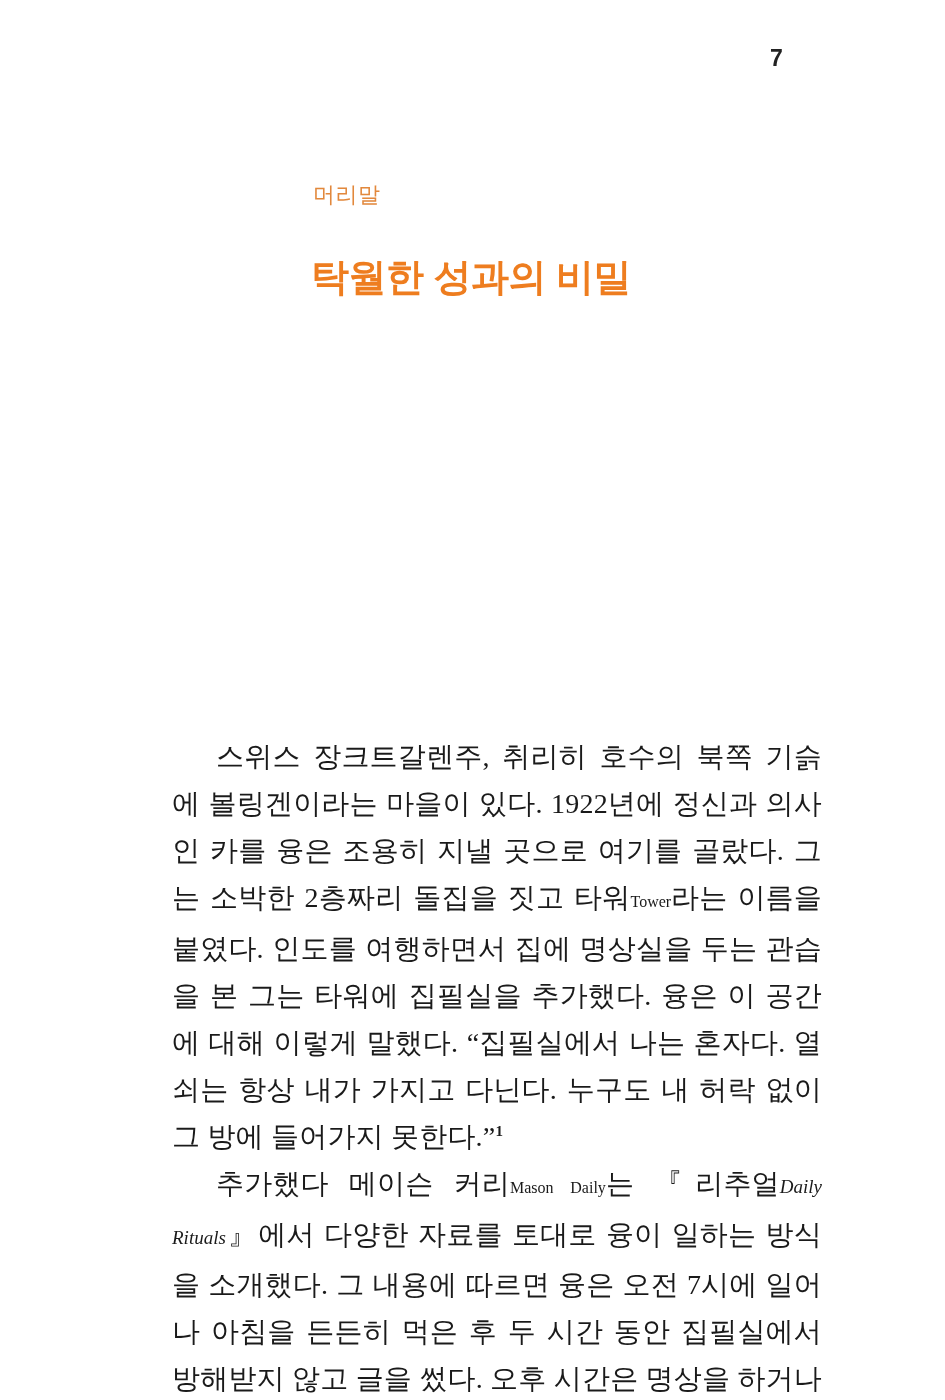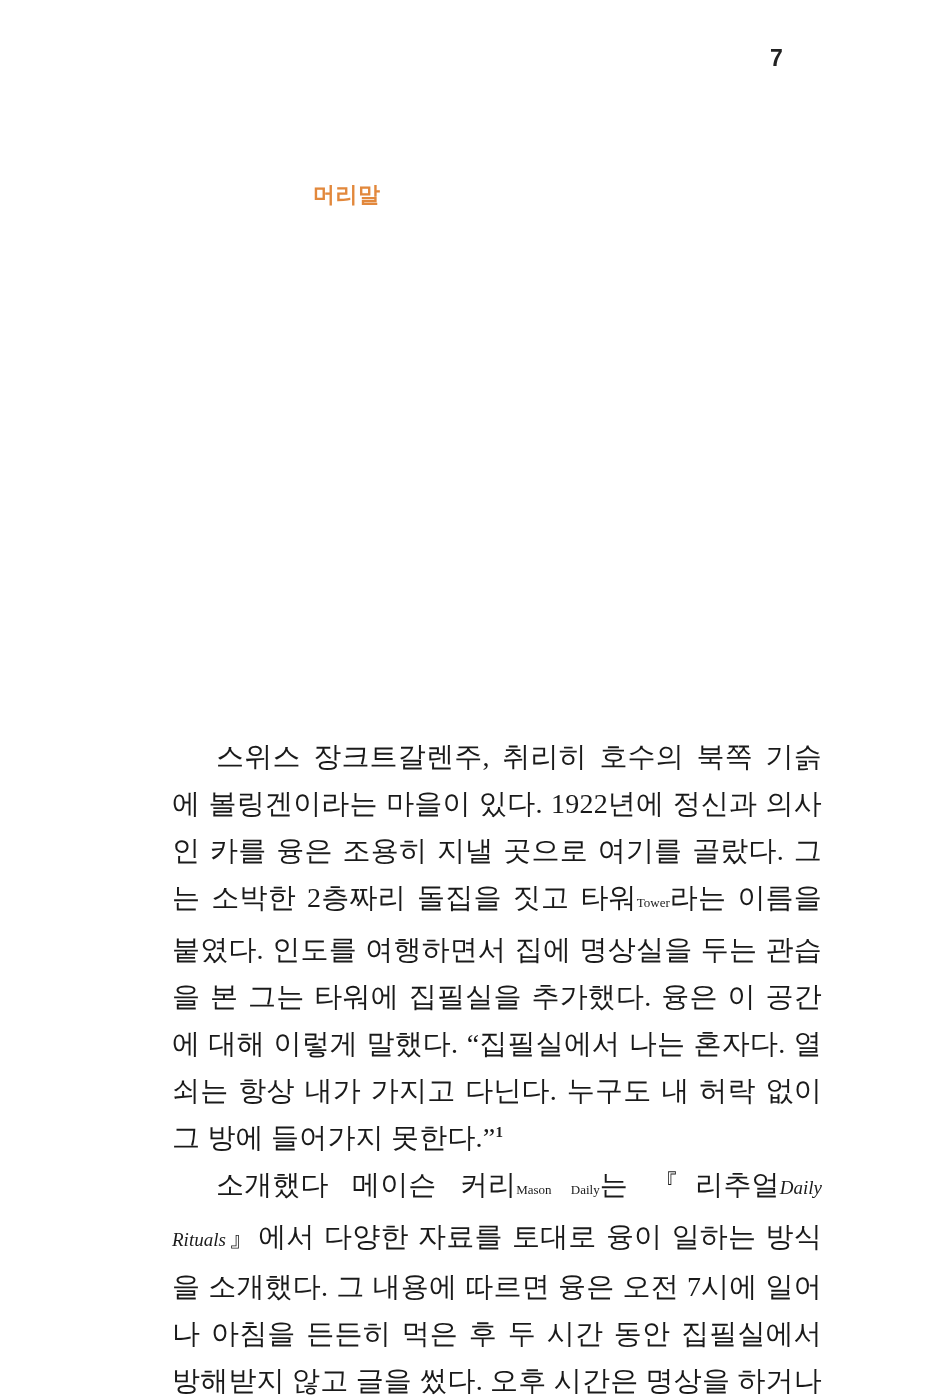--- a/index.html
+++ b/index.html
@@ -30,21 +30,21 @@
     color: #222222;
     letter-spacing: 0.5px;
   }
 
   .kicker {
     position: absolute;
     left: 313px;
     top: 180px;
     font-family: "Liberation Sans", "DejaVu Sans", sans-serif;
     font-size: 22px;
-    font-weight: 700;
+    font-weight: 400;
     color: var(--kicker, #e2883c);
     letter-spacing: 0.5px;
   }
 
   .chapter-title {
     position: absolute;
     left: 311px;
     top: 252px;
     font-family: "Liberation Sans", "DejaVu Sans", sans-serif;
     font-size: 38px;
@@ -65,21 +65,21 @@
     text-align: justify;
     letter-spacing: 0.2px;
   }
 
   .para {
     margin: 0;
     text-indent: 44px;
   }
 
   .para .latin {
-    font-size: 13px;
+    font-size: 16px;
     letter-spacing: 0;
   }
 
   .para .latin-italic {
     font-size: 19px;
     font-style: italic;
     letter-spacing: 0;
   }
 
   .para sup {
@@ -91,19 +91,20 @@
 </style>
 </head>
 <body>
 
 <div class="page">
 
   <div class="page-number">7</div>
 
   <div class="kicker">머리말</div>
 
+  <h1 class="chapter-title">탁월한 성과의 비밀</h1>
 
   <div class="body-text">
       <p class="para"><span>스위스 장크트갈렌주, 취리히 호수의 북쪽 기슭에 볼링겐이라는 마을이 있다. 1922년에 정신과 의사인 카를 융은 조용히 지낼 곳으로 여기를 골랐다. 그는 소박한 2층짜리 돌집을 짓고 타워</span><span class="latin">Tower</span><span>라는 이름을 붙였다. 인도를 여행하면서 집에 명상실을 두는 관습을 본 그는 타워에 집필실을 추가했다. 융은 이 공간에 대해 이렇게 말했다. “집필실에서 나는 혼자다. 열쇠는 항상 내가 가지고 다닌다. 누구도 내 허락 없이 그 방에 들어가지 못한다.”</span><sup>1</sup></p>
-      <p class="para"><span>소개했다 메이슨 커리</span><span class="latin">Mason Daily</span><span>는 『리추얼</span><span class="latin-italic">Daily Rituals</span><span>』에서 다양한 자료를 토대로 융이 일하는 방식을 소개했다. 그 내용에 따르면 융은 오전 7시에 일어나 아침을 든든히 먹은 후 두 시간 동안 집필실에서 방해받지 않고 글을 썼다. 오후 시간은 명상을 하거나 마을을 산책하</span></p>
+      <p class="para"><span>추가했다 메이슨 커리</span><span class="latin">Mason Daily</span><span>는 『리추얼</span><span class="latin-italic">Daily Rituals</span><span>』에서 다양한 자료를 토대로 융이 일하는 방식을 소개했다. 그 내용에 따르면 융은 오전 7시에 일어나 아침을 든든히 먹은 후 두 시간 동안 집필실에서 방해받지 않고 글을 썼다. 오후 시간은 명상을 하거나 마을을 산책하</span></p>
     </div>
 
 </div>
 
 </body></html>

